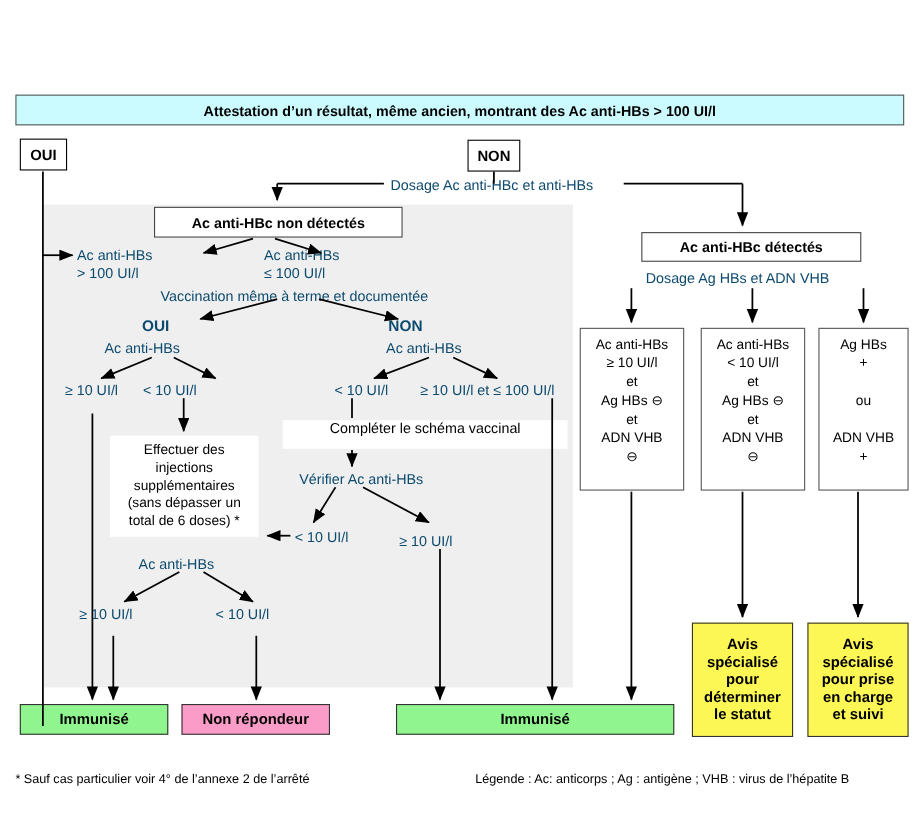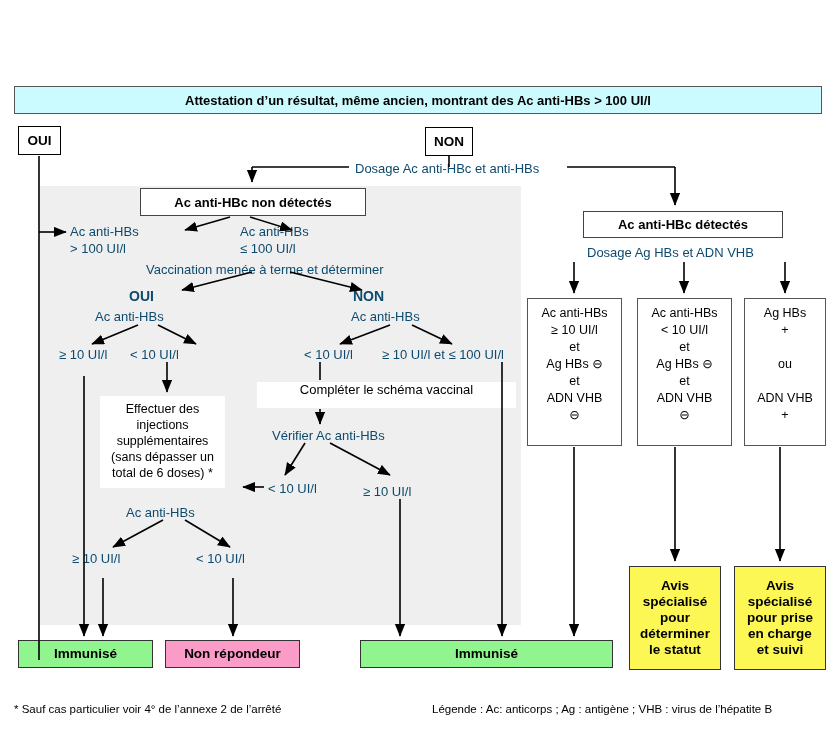--- a/index.html
+++ b/index.html
@@ -83,34 +83,34 @@
     <span>Ac anti-HBc détectés</span>
   </div>
   <div class="txt" style="left:587px;top:245px;">Dosage Ag HBs et ADN VHB</div>
 
   <div class="txt" style="left:70px;top:224px;">Ac anti-HBs</div>
   <div class="txt" style="left:70px;top:241px;">&gt; 100 UI/l</div>
 
   <div class="txt" style="left:240px;top:224px;">Ac anti-HBs</div>
   <div class="txt" style="left:240px;top:241px;">≤ 100 UI/l</div>
 
-  <div class="txt" style="left:146px;top:262px;">Vaccination menée à terme et déterminer</div>
+  <div class="txt" style="left:146px;top:262px;">Vaccination même à terme et documentée</div>
 
   <div class="txt bold" style="left:129px;top:289px;font-size:14px;">OUI</div>
   <div class="txt bold" style="left:353px;top:289px;font-size:14px;">NON</div>
 
   <div class="txt" style="left:95px;top:309px;">Ac anti-HBs</div>
   <div class="txt" style="left:351px;top:309px;">Ac anti-HBs</div>
 
   <div class="txt" style="left:59px;top:347px;">≥ 10 UI/l</div>
   <div class="txt" style="left:130px;top:347px;">&lt; 10 UI/l</div>
   <div class="txt" style="left:304px;top:347px;">&lt; 10 UI/l</div>
   <div class="txt" style="left:382px;top:347px;">≥ 10 UI/l et ≤ 100 UI/l</div>
 
-  <div class="abs note" style="left:100px;top:396px;width:125px;height:92px;">
+  <div class="abs note" style="left:100px;top:396px;width:135px;height:92px;">
     <span style="white-space:pre-line">Effectuer des
 injections
 supplémentaires
 (sans dépasser un
 total de 6 doses) *</span>
   </div>
 
   <div class="abs whiteband" style="left:257px;top:382px;width:259px;height:26px;
        display:flex;align-items:flex-start;justify-content:center;font-size:13px;">
     <span>Compléter le schéma vaccinal</span>

